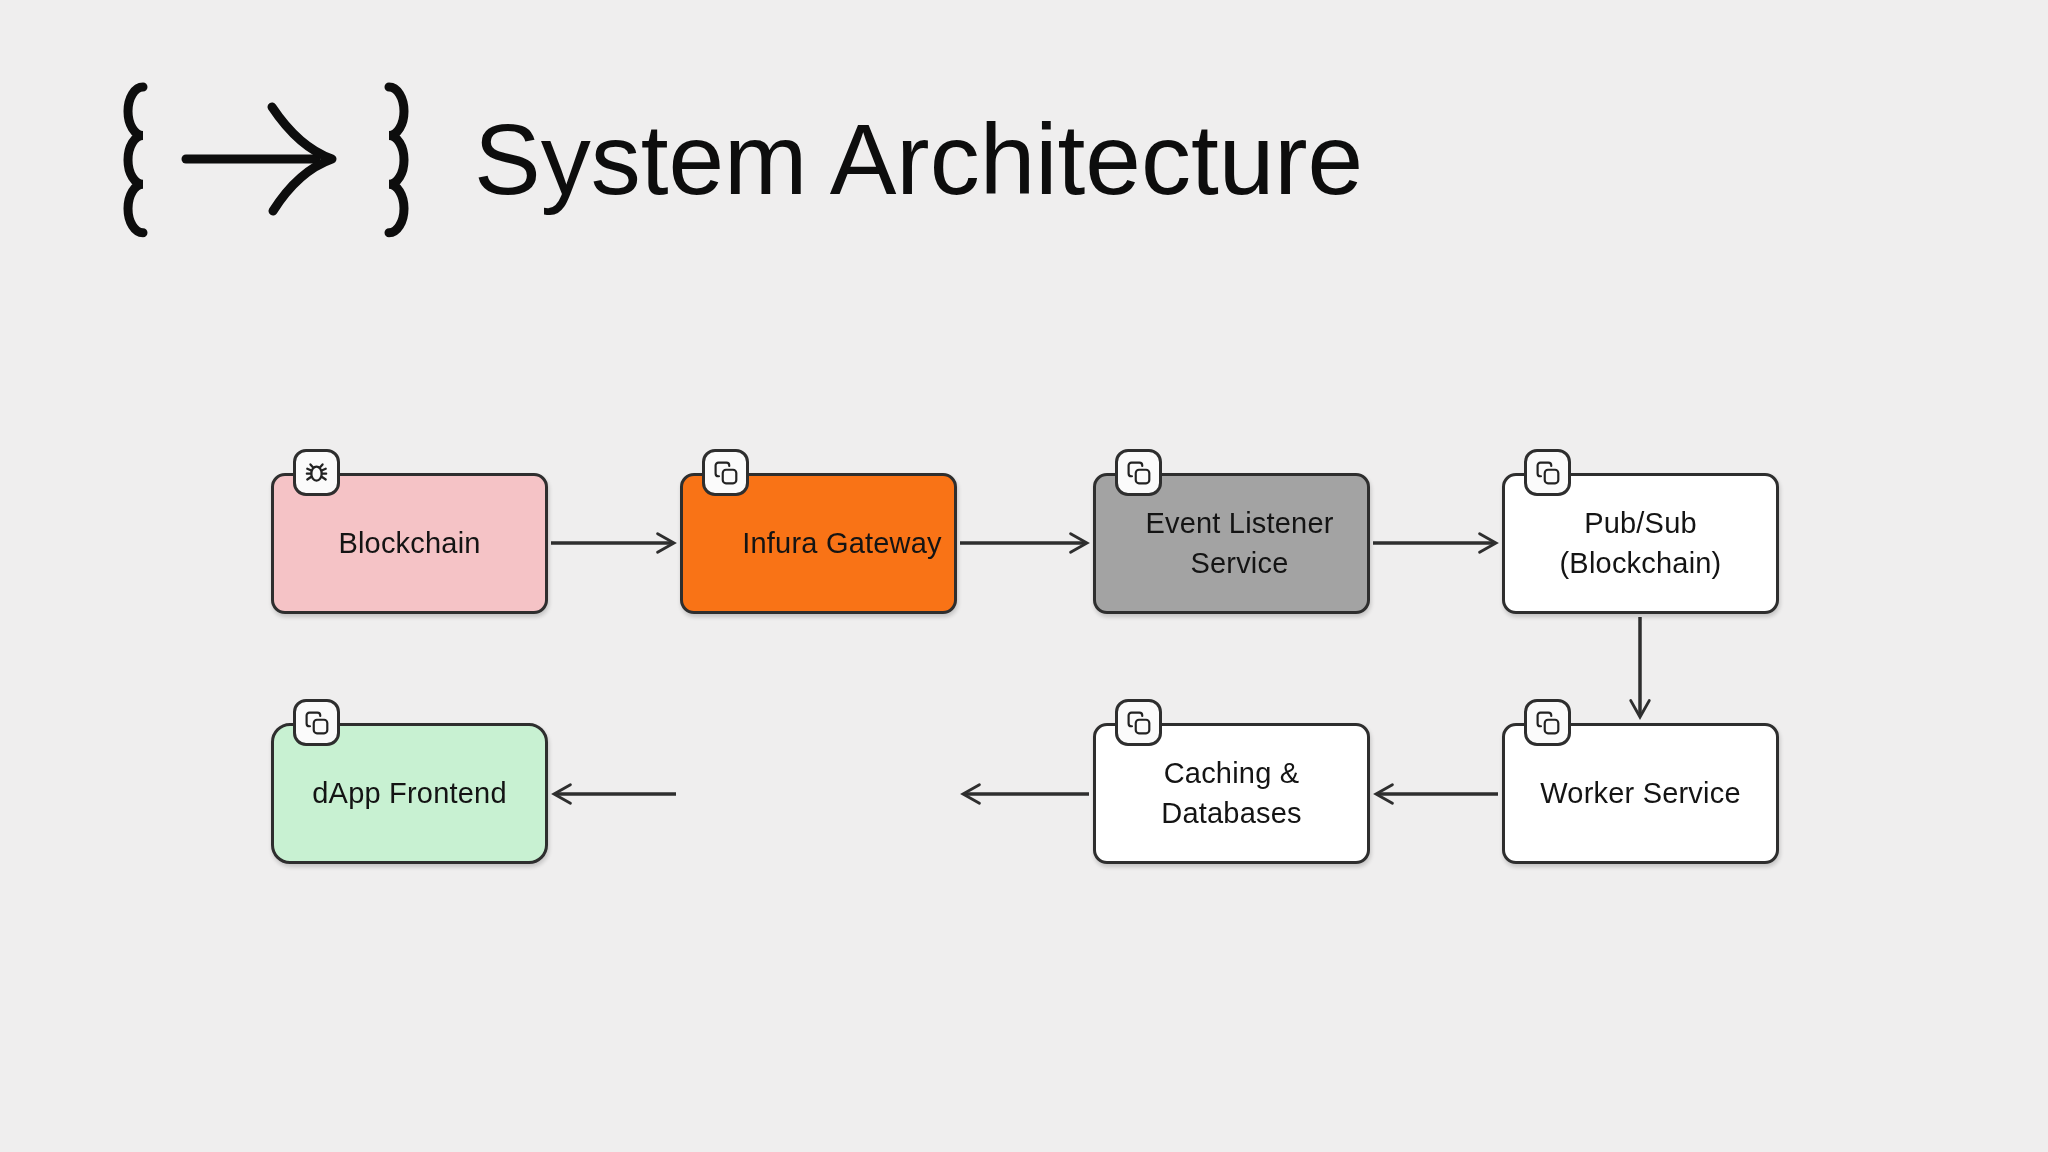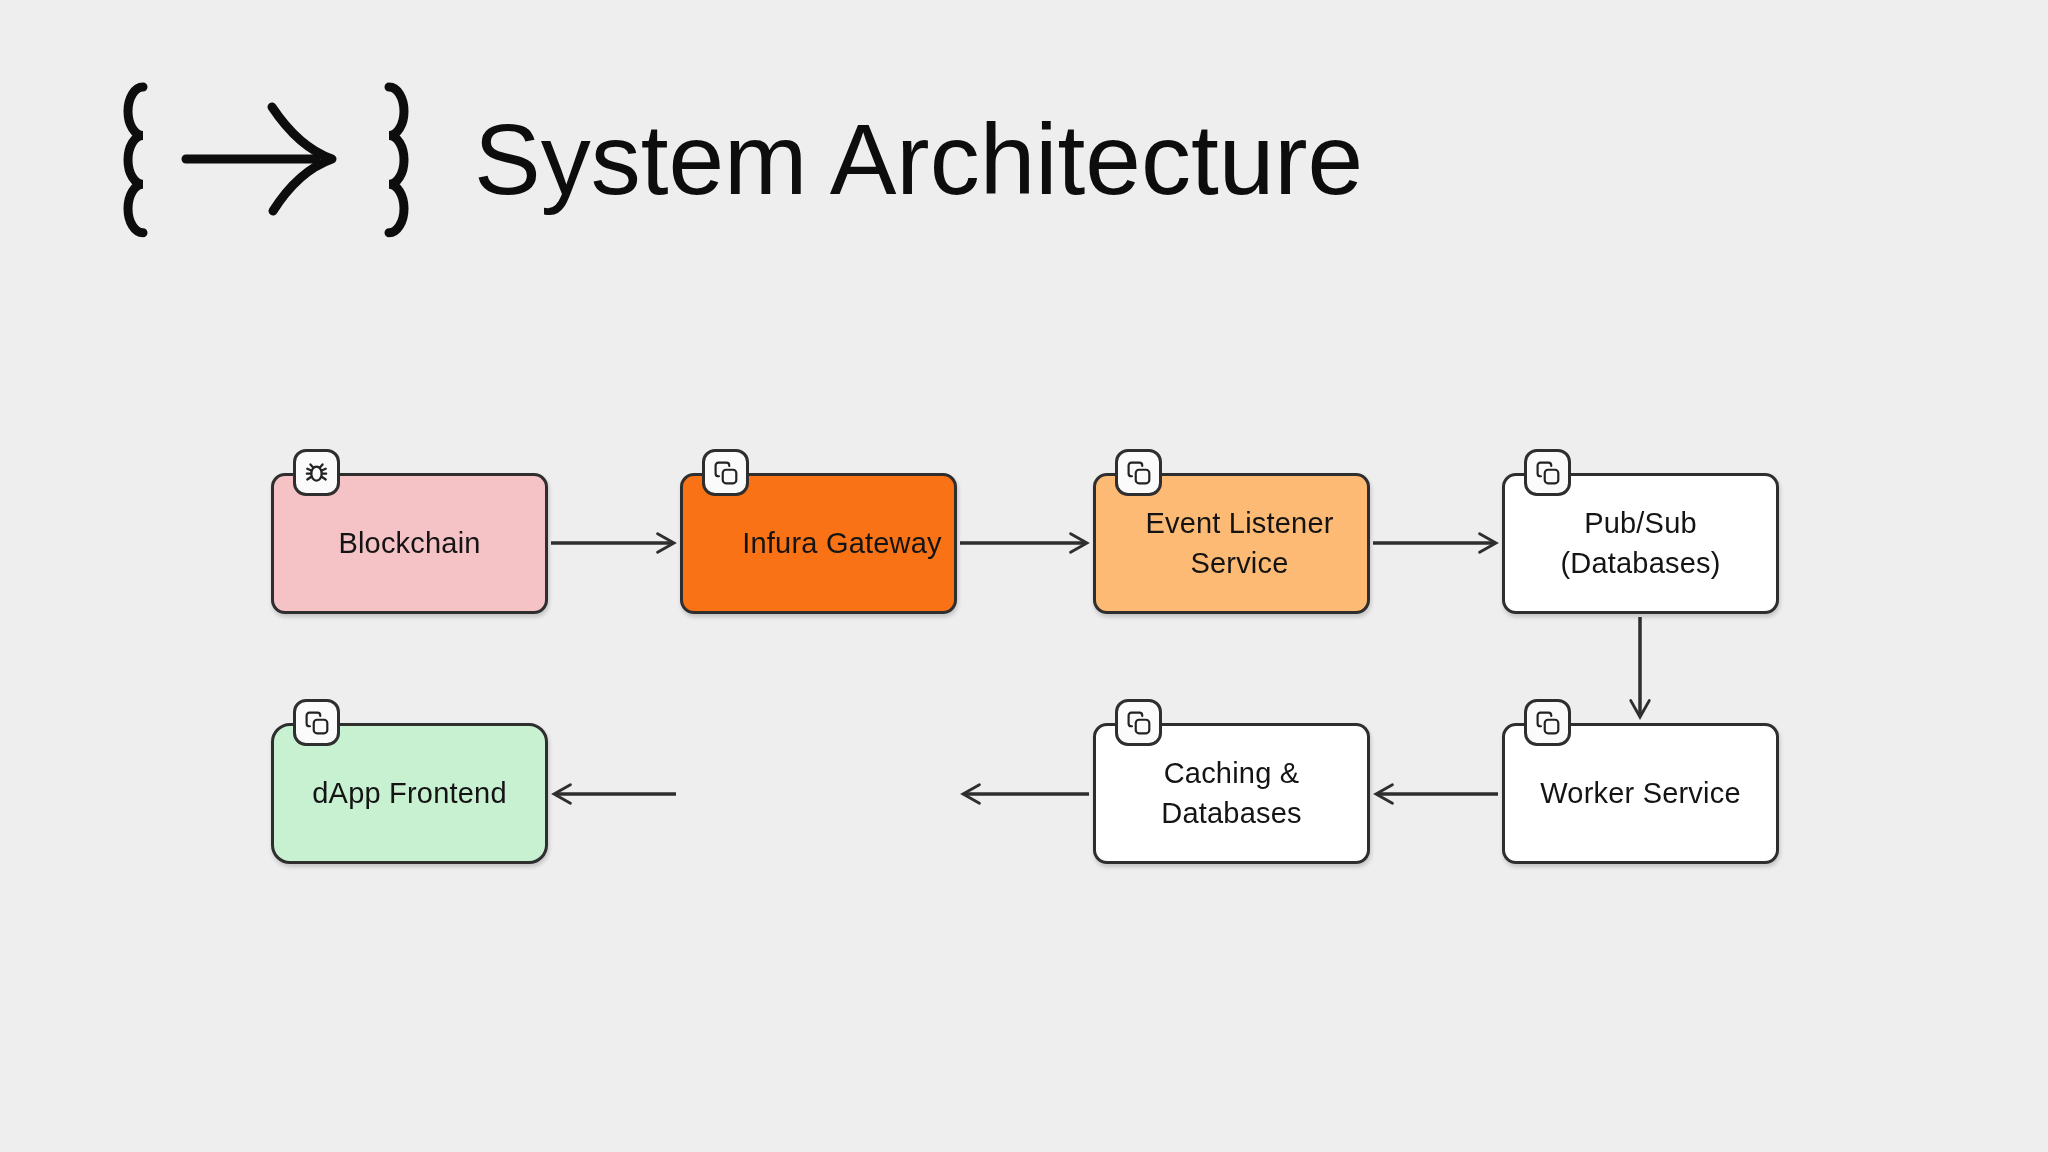--- a/index.html
+++ b/index.html
@@ -86,40 +86,40 @@
     <div class="node row1 col2" style="background: #f97316; padding-left: 47px;">
       <span class="badge">
         <svg width="26" height="26" viewBox="0 0 24 24">
           <rect x="9" y="9" width="12.5" height="12.5" rx="3" fill="none" stroke="#232323" stroke-width="2"></rect>
           <path d="M5.5 15 H5 a2.6 2.6 0 0 1 -2.6 -2.6 V5 A2.6 2.6 0 0 1 5 2.4 h7.4 A2.6 2.6 0 0 1 15 5 v0.5" fill="none" stroke="#232323" stroke-width="2" stroke-linecap="round"></path>
         </svg>
       </span>
       <span class="node-label">Infura Gateway</span>
     </div>
 
-    <div class="node row1 col3" style="background: #fdba74; padding-left: 16px;">
+    <div class="node row1 col3" style="background: #a3a3a3; padding-left: 16px;">
       <span class="badge">
         <svg width="26" height="26" viewBox="0 0 24 24">
           <rect x="9" y="9" width="12.5" height="12.5" rx="3" fill="none" stroke="#232323" stroke-width="2"></rect>
           <path d="M5.5 15 H5 a2.6 2.6 0 0 1 -2.6 -2.6 V5 A2.6 2.6 0 0 1 5 2.4 h7.4 A2.6 2.6 0 0 1 15 5 v0.5" fill="none" stroke="#232323" stroke-width="2" stroke-linecap="round"></path>
         </svg>
       </span>
       <span class="node-label">Event Listener
 Service</span>
     </div>
 
     <div class="node row1 col4" style="background: rgb(255, 255, 255);">
       <span class="badge">
         <svg width="26" height="26" viewBox="0 0 24 24">
           <rect x="9" y="9" width="12.5" height="12.5" rx="3" fill="none" stroke="#232323" stroke-width="2"></rect>
           <path d="M5.5 15 H5 a2.6 2.6 0 0 1 -2.6 -2.6 V5 A2.6 2.6 0 0 1 5 2.4 h7.4 A2.6 2.6 0 0 1 15 5 v0.5" fill="none" stroke="#232323" stroke-width="2" stroke-linecap="round"></path>
         </svg>
       </span>
       <span class="node-label">Pub/Sub
-(Databases)</span>
+(Blockchain)</span>
     </div>
 
     <div class="node row2 col1" style="background: rgb(200, 241, 210); border-radius: 19px;">
       <span class="badge">
         <svg width="26" height="26" viewBox="0 0 24 24">
           <rect x="9" y="9" width="12.5" height="12.5" rx="3" fill="none" stroke="#232323" stroke-width="2"></rect>
           <path d="M5.5 15 H5 a2.6 2.6 0 0 1 -2.6 -2.6 V5 A2.6 2.6 0 0 1 5 2.4 h7.4 A2.6 2.6 0 0 1 15 5 v0.5" fill="none" stroke="#232323" stroke-width="2" stroke-linecap="round"></path>
         </svg>
       </span>
       <span class="node-label">dApp Frontend</span>

